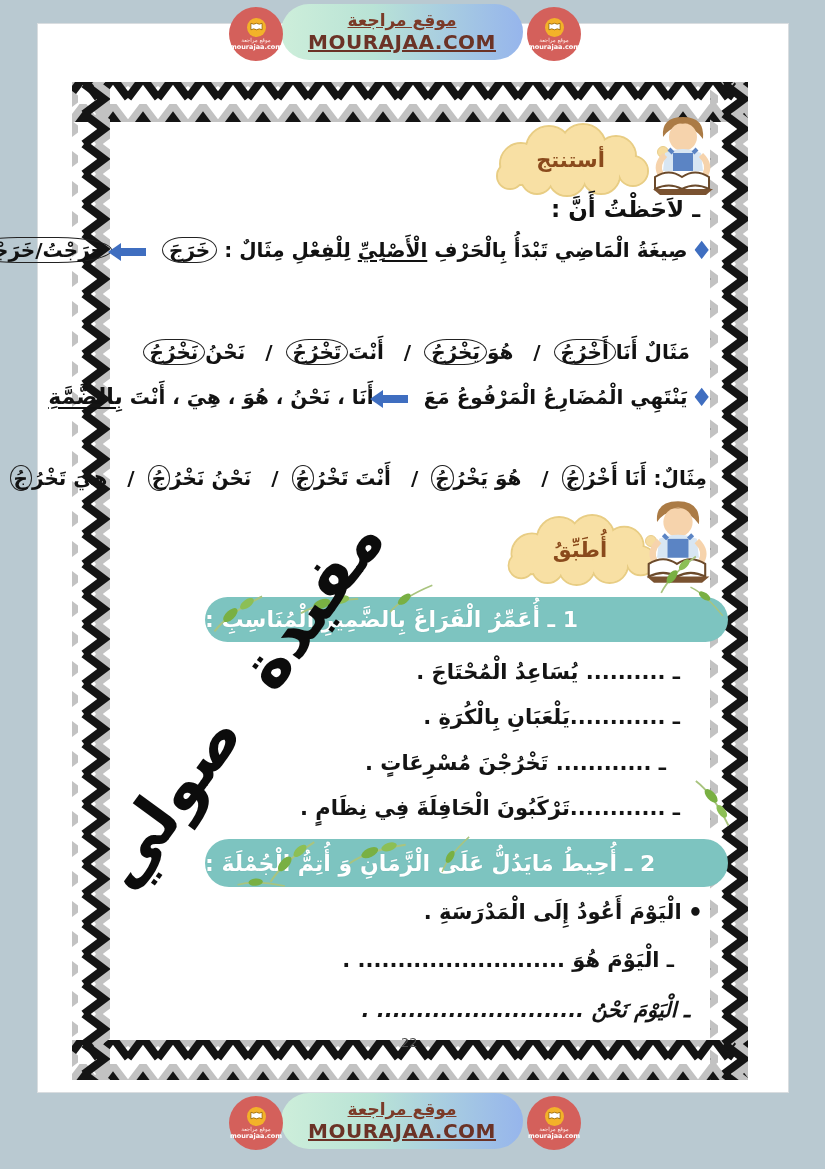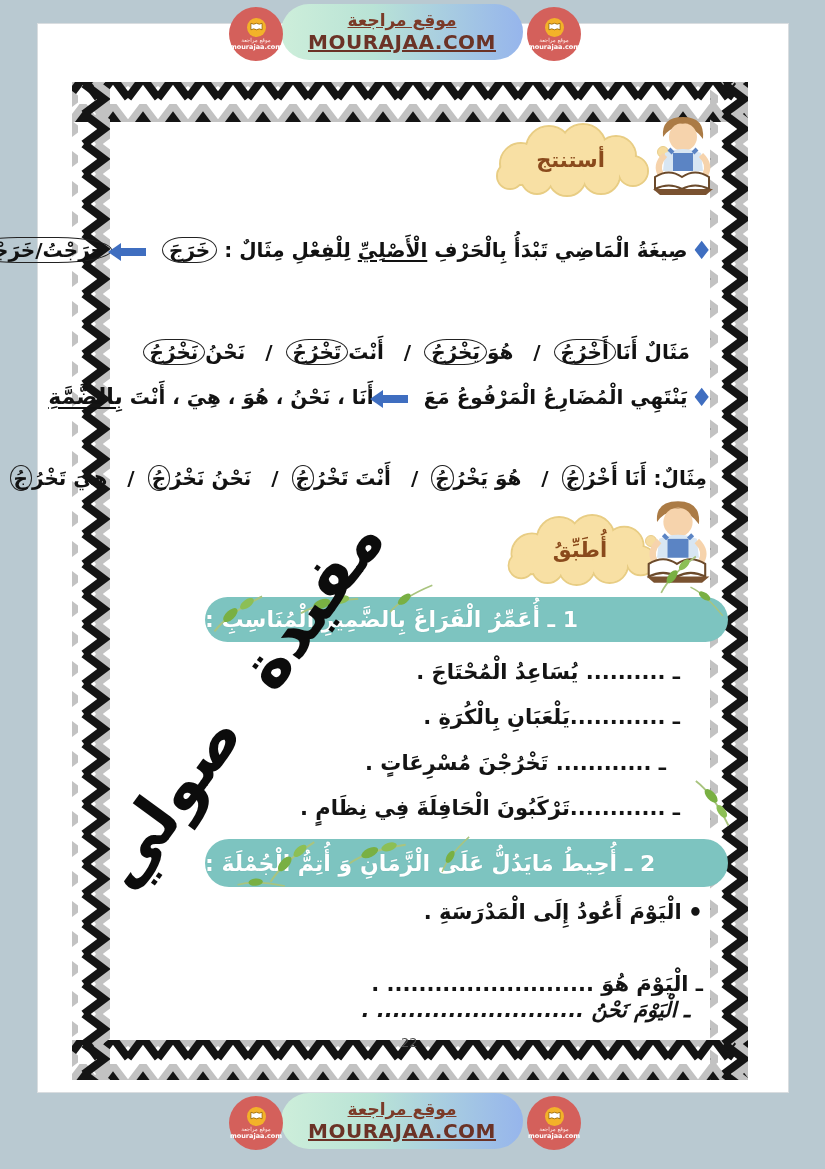--- a/index.html
+++ b/index.html
@@ -128,20 +128,21 @@
     <path d="M24 14 Q38 6 52 15 Q45 10 38 11 Q30 10 24 14" fill="#ab7b45"></path>
     <path d="M20 40 Q38 32 56 40 L58 58 L18 58 Z" fill="#d8e6f3"></path>
     <rect x="28" y="40" width="20" height="18" fill="#5b84c4"></rect>
     <path d="M28 40 L24 36 M48 40 L52 36" stroke="#5b84c4" stroke-width="4"></path>
     <path d="M20 42 Q10 52 16 62" stroke="#f6d3ac" stroke-width="6" fill="none"></path>
     <path d="M56 42 Q66 52 60 62" stroke="#f6d3ac" stroke-width="6" fill="none"></path>
     <path d="M10 64 Q24 55 37 64 Q50 55 64 64 L64 76 Q50 69 37 76 Q24 69 10 76 Z" fill="#ffffff" stroke="#6b4a2b" stroke-width="2"></path>
     <path d="M8 76 L68 76 L61 82 L15 82 Z" fill="#7a5230"></path>
   </svg>
 
+  <div class="note" style="right:125px;top:196px;font-size:23px;">ـ لاَحَظْتُ أَنَّ :</div>
 
   <div class="note" style="right:112px;top:236px;font-size:20px;">
     <span class="diamond">♦</span><span>صِيغَةُ الْمَاضِي تَبْدَأُ بِالْحَرْفِ </span><span class="emph">الْأَصْلِيِّ</span><span> لِلْفِعْلِ مِثَالٌ :</span>
     <span class="oval">خَرَجَ</span><span class="arrow-left"></span><span class="oval">خَرَجْتُ/خَرَجْتُمْ</span>
   </div>
 
 
   <div class="note" style="right:135px;top:339px;font-size:20px;">
     <span>مَثَالٌ</span>
     <span>أَنَا</span><span class="oval">أَخْرُجُ</span><span class="sep">/</span>
@@ -213,21 +214,21 @@
   <div class="exitem" style="right:145px;top:705px;">ـ ............يَلْعَبَانِ بِالْكُرَةِ .</div>
   <div class="exitem" style="right:159px;top:751px;">ـ ............ تَخْرُجْنَ مُسْرِعَاتٍ .</div>
   <div class="exitem" style="right:145px;top:796px;">ـ ............تَرْكَبُونَ الْحَافِلَةَ فِي نِظَامٍ .</div>
 
   <div class="expill" style="top:839px;height:48px;">
     <span>2 ـ أُحِيطُ مَايَدُلُّ عَلَى الْزَّمَانِ وَ أُتِمُّ الْجُمْلَةَ :</span>
   </div>
   <div class="exitem" style="right:122px;top:899px;">
     <span class="bullet">•</span><span>الْيَوْمَ أَعُودُ إِلَى الْمَدْرَسَةِ .</span>
   </div>
-  <div class="exitem" style="right:122px;top:948px;margin-top:24px;">ـ الْيَوْمَ هُوَ .......................... .</div>
+  <div class="exitem" style="right:151px;top:948px;">ـ الْيَوْمَ هُوَ .......................... .</div>
   <div class="exitem" style="right:135px;top:998px;font-style:italic;">ـ الْيَوْمَ نَحْنُ .......................... .</div>
 
   <svg class="sprig" style="left:208px;top:592px;transform:rotate(-8deg);" width="60" height="40" viewBox="0 0 60 40">
       <path d="M4 36 Q20 20 56 8" stroke="#a9c47f" stroke-width="2" fill="none"></path>
       <ellipse cx="22" cy="22" rx="9" ry="4.5" fill="#79b043" transform="rotate(-35 22 22)"></ellipse>
       <ellipse cx="40" cy="13" rx="8" ry="4" fill="#8cbf55" transform="rotate(-28 40 13)"></ellipse>
     </svg>
   <svg class="sprig" style="left:300px;top:584px;transform:rotate(14deg);" width="60" height="40" viewBox="0 0 60 40">
       <path d="M4 36 Q20 20 56 8" stroke="#a9c47f" stroke-width="2" fill="none"></path>
       <ellipse cx="22" cy="22" rx="9" ry="4.5" fill="#79b043" transform="rotate(-35 22 22)"></ellipse>

